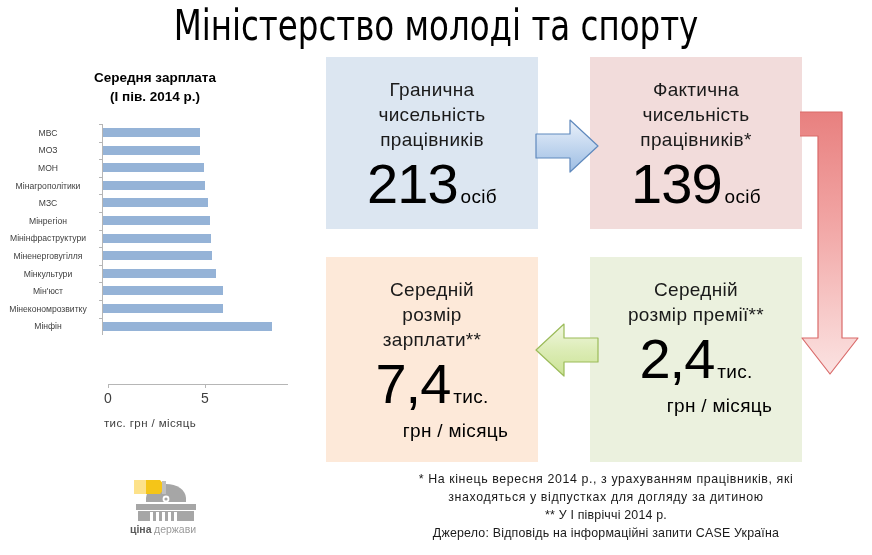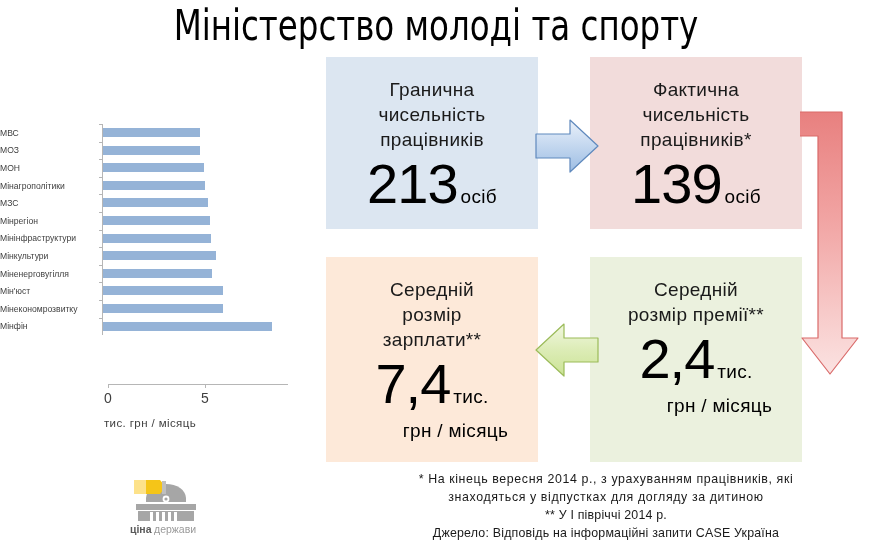--- a/index.html
+++ b/index.html
@@ -57,21 +57,21 @@
     height: 260px;
   }
   .bar-row {
     position: relative;
     height: 17.6px;
     display: flex;
     align-items: center;
   }
   .bar-label {
     width: 102px;
-    text-align: left;
+    text-align: center;
     padding-right: 6px;
     font-size: 8.6px;
     line-height: 10px;
     color: #3f3f3f;
     white-space: nowrap;
     box-sizing: border-box;
   }
   .bar-track {
     position: relative;
     flex: 1;
@@ -216,20 +216,22 @@
   }
   #footnotes div { white-space: nowrap; }
   #footnote-1a, #footnote-1b { letter-spacing: 0.6px; }
 </style>
 </head>
 <body>
 
 <div id="page-title">Міністерство молоді та спорту</div>
 
 <div id="chart-panel">
+  <div id="chart-title">Середня зарплата
+(I пів. 2014 р.)</div>
   <div id="plot-area">
       <div class="bar-row">
         <div class="bar-label">МВС</div>
         <div class="bar-track">
           <div class="bar-fill" style="width: 97px;"></div>
         </div>
       </div>
       <div class="bar-row">
         <div class="bar-label">МОЗ</div>
         <div class="bar-track">
@@ -260,29 +262,29 @@
           <div class="bar-fill" style="width: 106.7px;"></div>
         </div>
       </div>
       <div class="bar-row">
         <div class="bar-label">Мінінфраструктури</div>
         <div class="bar-track">
           <div class="bar-fill" style="width: 107.67px;"></div>
         </div>
       </div>
       <div class="bar-row">
+        <div class="bar-label">Міненерговугілля</div>
+        <div class="bar-track">
+          <div class="bar-fill" style="width: 108.64px;"></div>
+        </div>
+      </div>
+      <div class="bar-row">
         <div class="bar-label">Мінкультури</div>
         <div class="bar-track">
           <div class="bar-fill" style="width: 112.52px;"></div>
-        </div>
-      </div>
-      <div class="bar-row">
-        <div class="bar-label">Міненерговугілля</div>
-        <div class="bar-track">
-          <div class="bar-fill" style="width: 108.64px;"></div>
         </div>
       </div>
       <div class="bar-row">
         <div class="bar-label">Мін'юст</div>
         <div class="bar-track">
           <div class="bar-fill" style="width: 120.28px;"></div>
         </div>
       </div>
       <div class="bar-row">
         <div class="bar-label">Мінекономрозвитку</div>

